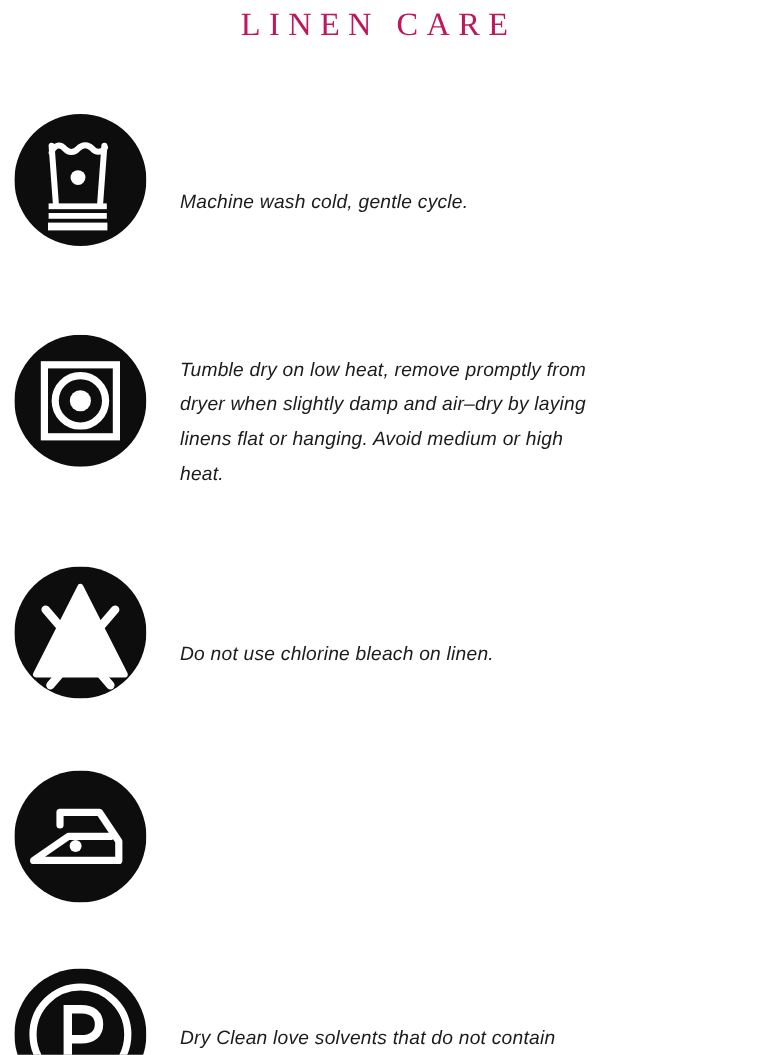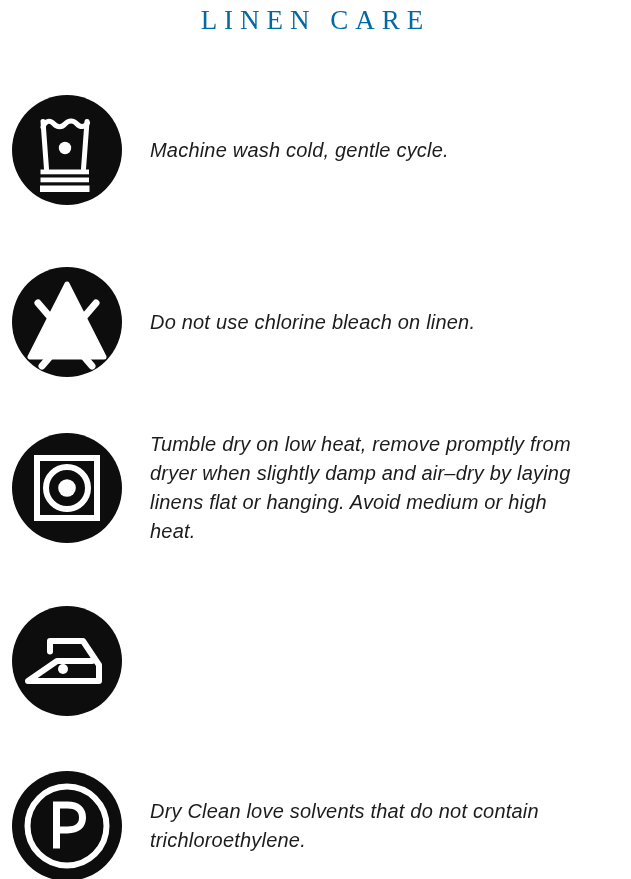--- a/index.html
+++ b/index.html
@@ -22,21 +22,21 @@
   .title {
     margin: 0;
     padding-top: 5px;
     height: 30px;
     line-height: 30px;
     text-align: center;
     font-family: "Liberation Serif", serif;
     font-weight: 400;
     font-size: 27px;
     letter-spacing: 7px;
-    color: #0369a1;
+    color: #be185d;
   }
   .care-row {
     display: flex;
     align-items: center;
     margin-left: 12px;
   }
   .mt1 { margin-top: 60px; }
   .mt2 { margin-top: 62px; }
   .mt3 { margin-top: 53px; }
   .mt4 { margin-top: 60px; }
@@ -44,25 +44,26 @@
   .icon-wrap {
     width: 110px;
     height: 110px;
     flex: 0 0 110px;
     color: var(--icon, #0d0d0d);
   }
   .icon-wrap svg { display: block; }
   .care-text {
     margin-left: 28px;
     font-style: italic;
-    font-size: 20px;
+    font-size: 16px;
     line-height: 29px;
     letter-spacing: 0.2px;
     color: var(--ink, #1c1c1c);
     white-space: pre;
+    margin-top: 36px;
   }
 </style>
 </head>
 <body>
 
 <div class="page">
 
   <h1 class="title">LINEN CARE</h1>
 
   <div class="care-row mt1">
@@ -76,47 +77,47 @@
         </g>
         <circle cx="53" cy="53" r="6.2" fill="#ffffff"></circle>
         <rect x="28.5" y="74.5" width="48.5" height="4.8" fill="#ffffff"></rect>
         <rect x="28.5" y="82.5" width="48.5" height="4.8" fill="#ffffff"></rect>
         <rect x="28" y="90.5" width="49.5" height="6.5" fill="#ffffff"></rect>
       </svg>
     </span>
     <div class="care-text">Machine wash cold, gentle cycle.</div>
   </div>
 
-  <div class="care-row mt2">
-    <span class="icon-wrap">
-      <svg viewBox="0 0 110 110" width="110" height="110" aria-hidden="true">
-        <circle cx="55" cy="55" r="55" fill="currentColor"></circle>
-        <g stroke="#ffffff" stroke-width="7" stroke-linecap="round">
-          <path d="M26 36 L80 99"></path>
-          <path d="M84 36 L30 99"></path>
-        </g>
-        <path d="M55 17 L18 90 L92 90 Z" fill="#ffffff" stroke="#ffffff" stroke-width="5" stroke-linejoin="round"></path>
-      </svg>
-    </span>
-    <div class="care-text">Do not use chlorine bleach on linen.</div>
-  </div>
-
   <div class="care-row mt3">
     <span class="icon-wrap">
       <svg viewBox="0 0 110 110" width="110" height="110" aria-hidden="true">
         <circle cx="55" cy="55" r="55" fill="currentColor"></circle>
         <rect x="25" y="25" width="60" height="60" fill="none" stroke="#ffffff" stroke-width="6"></rect>
         <circle cx="55" cy="55" r="21" fill="none" stroke="#ffffff" stroke-width="6"></circle>
         <circle cx="55" cy="55" r="8.8" fill="#ffffff"></circle>
       </svg>
     </span>
     <div class="care-text">Tumble dry on low heat, remove promptly from
 dryer when slightly damp and air–dry by laying
 linens flat or hanging. Avoid medium or high
 heat.</div>
+  </div>
+
+  <div class="care-row mt2">
+    <span class="icon-wrap">
+      <svg viewBox="0 0 110 110" width="110" height="110" aria-hidden="true">
+        <circle cx="55" cy="55" r="55" fill="currentColor"></circle>
+        <g stroke="#ffffff" stroke-width="7" stroke-linecap="round">
+          <path d="M26 36 L80 99"></path>
+          <path d="M84 36 L30 99"></path>
+        </g>
+        <path d="M55 17 L18 90 L92 90 Z" fill="#ffffff" stroke="#ffffff" stroke-width="5" stroke-linejoin="round"></path>
+      </svg>
+    </span>
+    <div class="care-text">Do not use chlorine bleach on linen.</div>
   </div>
 
   <div class="care-row mt4">
     <span class="icon-wrap">
       <svg viewBox="0 0 110 110" width="110" height="110" aria-hidden="true">
         <circle cx="55" cy="55" r="55" fill="currentColor"></circle>
         <path d="M38 45.5 L38 35 L71 35 L87 59 L87 75 L16 75 L45 55 L80 55" fill="none" stroke="#ffffff" stroke-width="6" stroke-linecap="round" stroke-linejoin="round"></path>
         <circle cx="51" cy="63" r="5" fill="#ffffff"></circle>
       </svg>
     </span>

